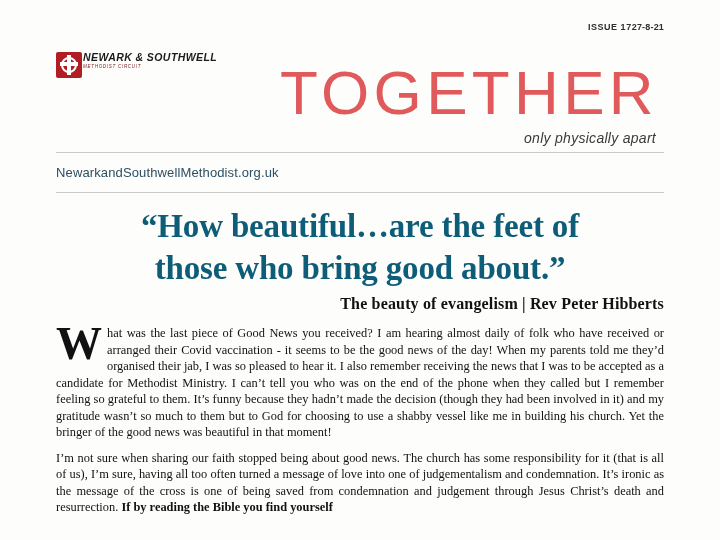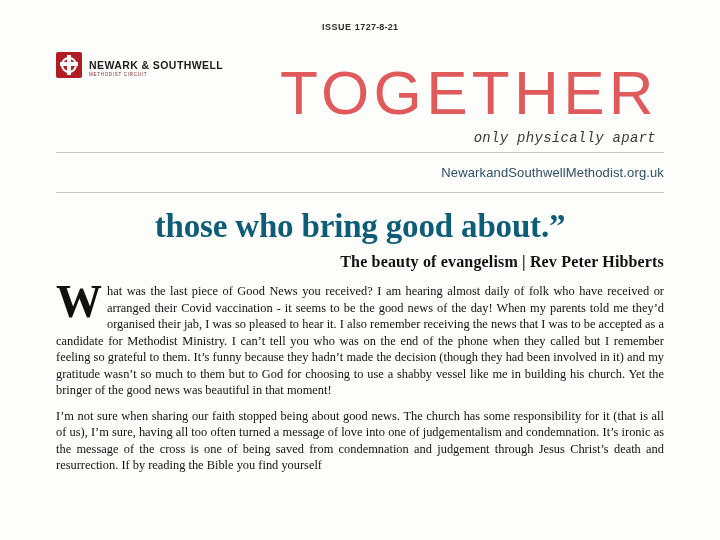--- a/index.html
+++ b/index.html
@@ -18,21 +18,21 @@
     width: 720px;
     height: 540px;
     background: #fdfdfb;
     box-sizing: border-box;
     padding: 0 56px;
     overflow: hidden;
   }
   
   .topline {
     display: flex;
-    justify-content: center;
+    justify-content: flex-end;
     align-items: baseline;
     padding-top: 22px;
     font-family: "Liberation Sans", sans-serif;
     font-size: 9px;
     letter-spacing: 0.06em;
     color: #2f2f2f;
     font-weight: bold;
   }
   .topline .date {
     font-weight: bold;
@@ -42,22 +42,23 @@
   .masthead {
     position: relative;
     height: 118px;
     margin-top: 2px;
   }
   .logo {
     position: absolute;
     left: 0;
     top: 18px;
     display: flex;
-    align-items: flex-end;
-    gap: 7px;
+    align-items: flex-start;
+    gap: 1px;
+    font-style: italic;
   }
   .logo-mark {
     width: 26px;
     height: 26px;
     background: #b01e24;
     position: relative;
     border-radius: 2px;
   }
   .logo-mark:before {
     content: "";
@@ -112,32 +113,32 @@
     font-size: 62px;
     letter-spacing: 0.07em;
     color: #e0595b;
     font-weight: 400;
     line-height: 1;
   }
   .tagline {
     position: absolute;
     right: 8px;
     top: 96px;
-    font-family: Liberation Mono, monospace;
+    font-family: Liberation Sans, sans-serif;
     font-style: italic;
     font-size: 14px;
     color: #3a3a3a;
     letter-spacing: 0.02em;
   }
   .rule {
     border-top: 1px solid #c9c9c9;
     height: 0;
   }
   .url-band {
-    text-align: right;
+    text-align: left;
     font-family: "Liberation Sans", sans-serif;
     font-size: 13px;
     color: #2b4f63;
     letter-spacing: 0.01em;
     padding: 12px 0 12px 0;
   }
   
   .headline {
     text-align: center;
     color: #0d5c78;
@@ -172,21 +173,21 @@
   .dropcap {
     float: left;
     font-family: "Liberation Serif", serif;
     font-size: 46px;
     line-height: 34px;
     font-weight: bold;
     padding: 2px 5px 0 0;
     color: #111111;
   }
   .bold-inline {
-    font-weight: normal;
+    font-weight: bold;
     margin-top: 23px;
   }
 </style>
 </head>
 <body>
 
 <div class="page">
 
   <div class="topline">
     <span>ISSUE 17</span>
@@ -205,20 +206,21 @@
     </div>
     <div class="together">TOGETHER</div>
     <div class="tagline">only physically apart</div>
   </div>
 
   <div class="rule"></div>
   <div class="url-band">NewarkandSouthwellMethodist.org.uk</div>
   <div class="rule"></div>
 
   <div class="headline">
+    <div>“How beautiful…are the feet of</div>
     <div>those who bring good about.”</div>
   </div>
   <div class="byline">The beauty of evangelism | Rev Peter Hibberts</div>
 
   <div class="article">
     <p>
       <span class="dropcap">W</span><span>hat was the last piece of Good News you received? I am hearing almost daily of folk who have received or arranged their Covid vaccination - it seems to be the good news of the day! When my parents told me they’d organised their jab, I was so pleased to hear it. I also remember receiving the news that I was to be accepted as a candidate for Methodist Ministry. I can’t tell you who was on the end of the phone when they called but I remember feeling so grateful to them. It’s funny because they hadn’t made the decision (though they had been involved in it) and my gratitude wasn’t so much to them but to God for choosing to use a shabby vessel like me in building his church. Yet the bringer of the good news was beautiful in that moment!</span>
     </p>
     <p>
       <span>I’m not sure when sharing our faith stopped being about good news. The church has some responsibility for it (that is all of us), I’m sure, having all too often turned a message of love into one of judgementalism and condemnation. It’s ironic as the message of the cross is one of being saved from condemnation and judgement through Jesus Christ’s death and resurrection. </span><span class="bold-inline">If by reading the Bible you find yourself</span>

